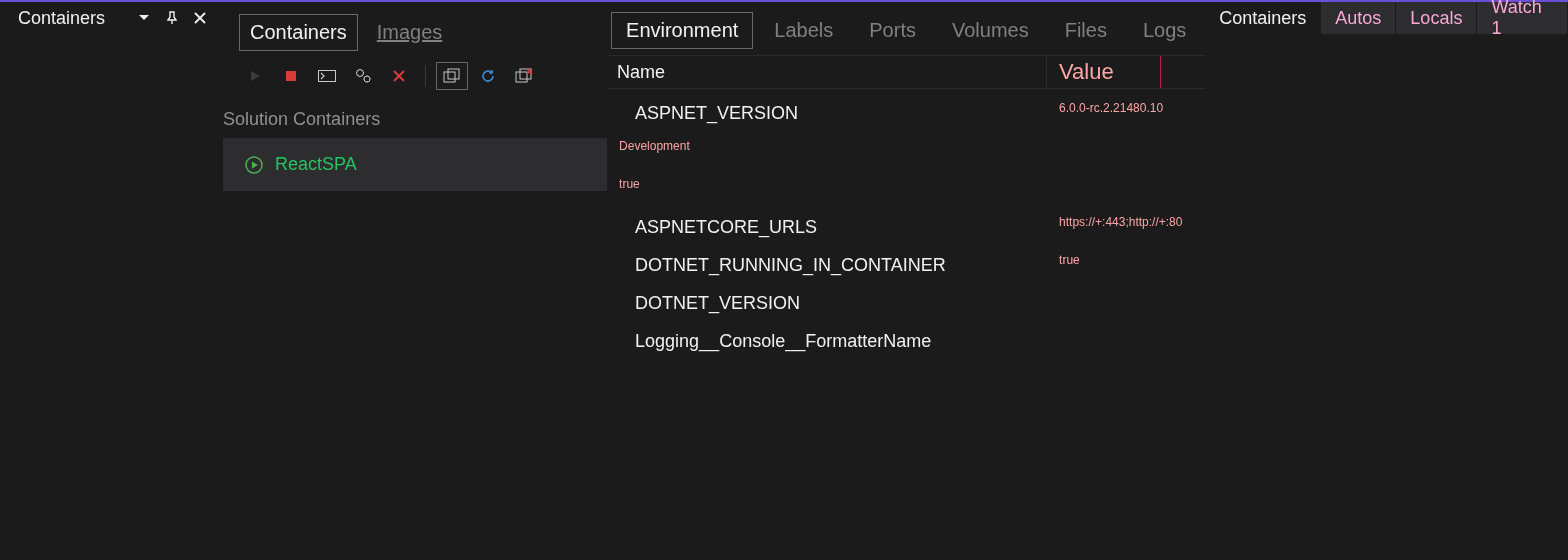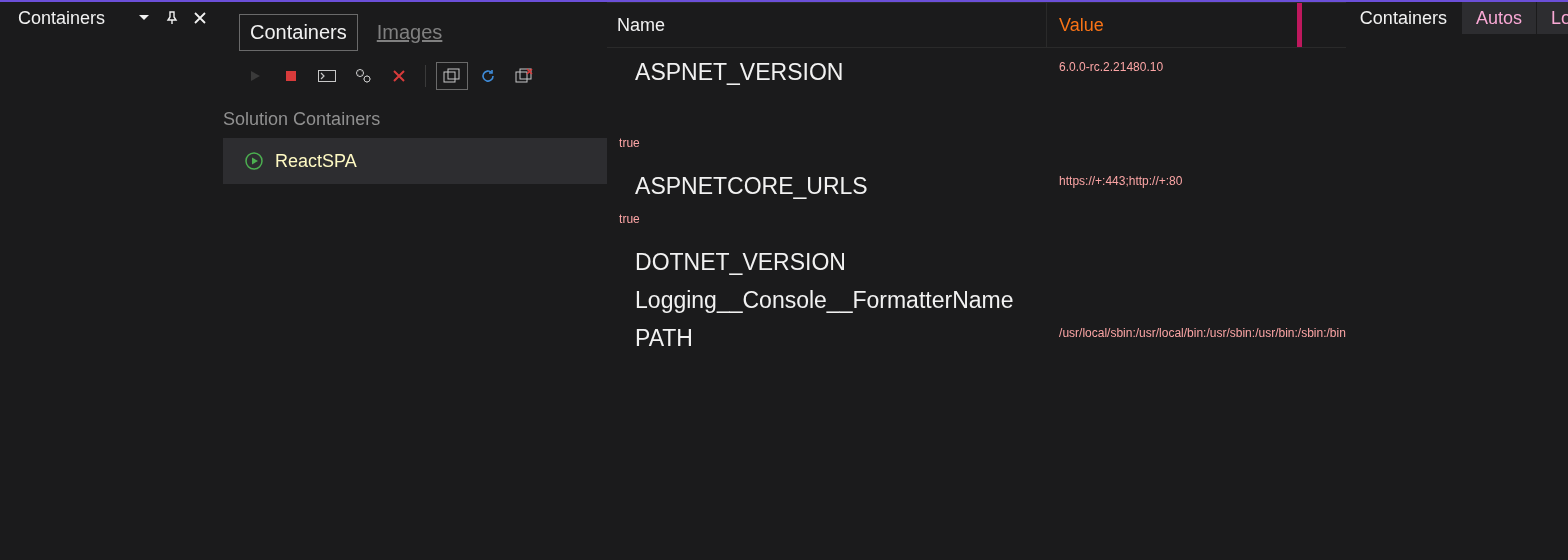--- a/index.html
+++ b/index.html
@@ -120,27 +120,27 @@
 
   .section-label {
     font-size: 18px;
     color: #909090;
     padding: 12px 16px 8px 0;
   }
   .container-list { }
   .container-row {
     display: flex;
     align-items: center;
-    height: 46px;
+    height: 53px;
     padding: 0 12px 0 20px;
     background: #2d2d30;
     border-left: 2px solid transparent;
     gap: 12px;
     font-size: 18px;
-    color: #fef9c3;
+    color: #22c55e;
   }
   .container-row .play-icon svg { display: block; }
 
   
   .content {
     flex: 1;
     display: flex;
     flex-direction: column;
     min-width: 0;
   }
@@ -158,41 +158,41 @@
     cursor: pointer;
   }
   .ctab.active {
     color: #f1f1f1;
     border: 1px solid #6a6a6a;
   }
   .ctab + .ctab { margin-left: 6px; }
 
   .grid-header {
     display: flex;
-    height: 46px;
+    height: 34px;
     align-items: center;
     border-top: 1px solid #2a2a2a;
     border-bottom: 1px solid #2a2a2a;
   }
   .col-name-h {
     width: 440px;
     padding-left: 10px;
     font-size: 18px;
     color: #f1f1f1;
     border-right: 1px solid #2a2a2a;
     height: 100%;
     display: flex;
     align-items: center;
   }
   .col-value-h {
     flex: 1;
     padding-left: 12px;
-    font-size: 18px;
-    color: #f97316;
-    border-right: 5px solid #be185d;
+    font-size: 22px;
+    color: #fca5a5;
+    border-right: 1px solid #be185d;
     height: 100%;
     display: flex;
     align-items: center;
   }
   .col-extra-h {
     width: 44px;
     height: 100%;
   }
 
   .grid-body {
@@ -200,21 +200,21 @@
     overflow: hidden;
   }
   .grid-row {
     display: flex;
     height: 38px;
     align-items: center;
   }
   .col-name {
     width: 440px;
     padding-left: 28px;
-    font-size: 23px;
+    font-size: 18px;
     color: #f1f1f1;
     white-space: nowrap;
     overflow: hidden;
     text-overflow: ellipsis;
     margin-top: 10px;
   }
   .col-value {
     flex: 1;
     padding-left: 12px;
     font-size: 12px;
@@ -346,53 +346,59 @@
                 <circle cx="9" cy="9" r="8" stroke="#4caf50" fill="none" stroke-width="1.5"></circle>
                 <path d="M7 5.5 L13 9 L7 12.5 Z" fill="#4caf50"></path>
               </svg>
           </span>
           <span>ReactSPA</span>
         </div>
       </div>
     </div>
 
     <div class="content">
+      <div class="content-tabs">
+        <div class="ctab active">Environment</div>
+        <div class="ctab">Labels</div>
+        <div class="ctab">Ports</div>
+        <div class="ctab">Volumes</div>
+        <div class="ctab">Files</div>
+        <div class="ctab">Logs</div>
+      </div>
 
       <div class="grid-header">
         <div class="col-name-h">Name</div>
         <div class="col-value-h">Value</div>
         <div class="col-extra-h"></div>
       </div>
 
       <div class="grid-body" id="grid-body">
           <div class="grid-row">
             <div class="col-name">ASPNET_VERSION</div>
             <div class="col-value">6.0.0-rc.2.21480.10</div>
           </div>
           <div class="grid-row">
+            <div class="col-value">Development</div>
           </div>
           <div class="grid-row">
             <div class="col-value">true</div>
           </div>
           <div class="grid-row">
             <div class="col-name">ASPNETCORE_URLS</div>
             <div class="col-value">https://+:443;http://+:80</div>
           </div>
           <div class="grid-row">
+            <div class="col-name">DOTNET_RUNNING_IN_CONTAINER</div>
             <div class="col-value">true</div>
           </div>
           <div class="grid-row">
             <div class="col-name">DOTNET_VERSION</div>
           </div>
           <div class="grid-row">
             <div class="col-name">Logging__Console__FormatterName</div>
-          </div>
-          <div class="grid-row">
-            <div class="col-name">PATH</div>
-            <div class="col-value">/usr/local/sbin:/usr/local/bin:/usr/sbin:/usr/bin:/sbin:/bin</div>
           </div>
         </div>
     </div>
   </div>
 
   <div class="bottom-tabs">
     <div class="btab active">Containers</div>
     <div class="btab">Autos</div>
     <div class="btab">Locals</div>
     <div class="btab">Watch 1</div>

